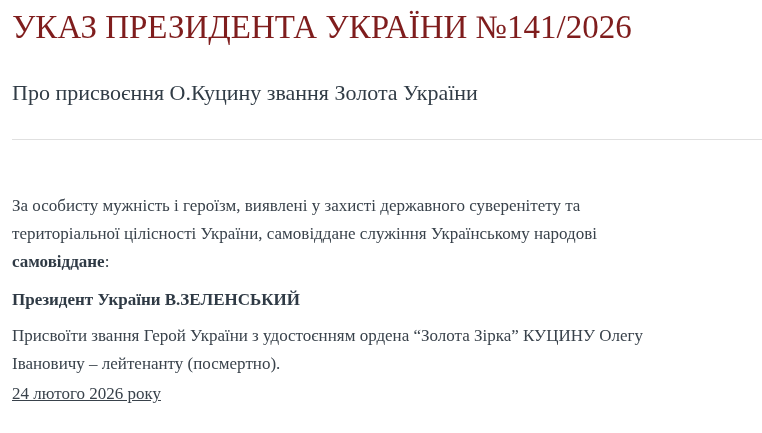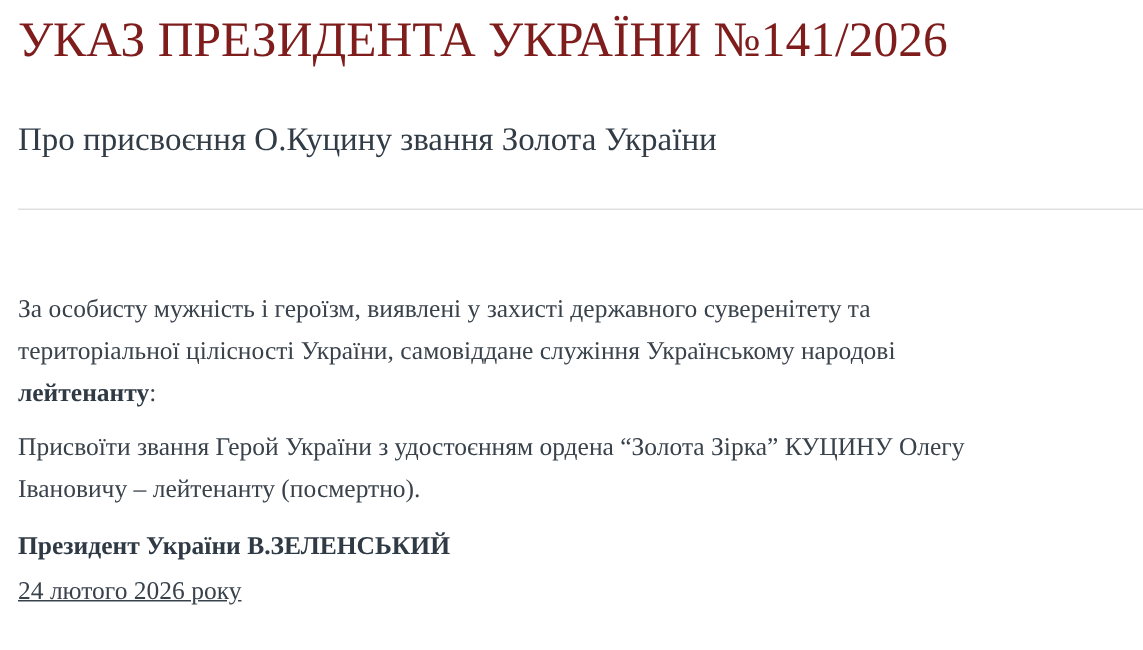--- a/index.html
+++ b/index.html
@@ -55,21 +55,21 @@
 
 <div class="doc">
   <h1 class="title">УКАЗ ПРЕЗИДЕНТА УКРАЇНИ №141/2026</h1>
 
   <h2 class="subtitle">Про присвоєння О.Куцину звання Золота України</h2>
 
   <hr class="divider">
 
   <p class="para preamble"><span>За особисту мужність і героїзм, виявлені у захисті державного суверенітету та
 територіальної цілісності України, самовіддане служіння Українському народові
-</span><strong>лейтенанту</strong><span>:</span></p>
+</span><strong>самовіддане</strong><span>:</span></p>
+
+  <p class="para signature">Президент України В.ЗЕЛЕНСЬКИЙ</p>
 
   <p class="para body-para">Присвоїти звання Герой України з удостоєнням ордена “Золота Зірка” КУЦИНУ Олегу
 Івановичу – лейтенанту (посмертно).</p>
-
-  <p class="para signature">Президент України В.ЗЕЛЕНСЬКИЙ</p>
 
   <p class="para date-line">24 лютого 2026 року</p>
 </div>
 
 </body></html>

